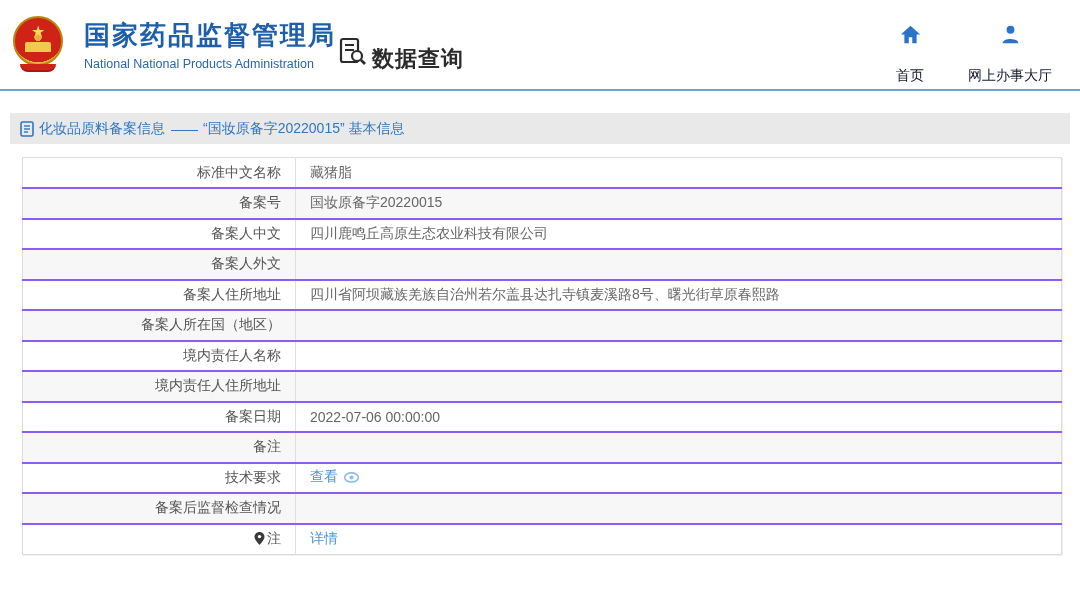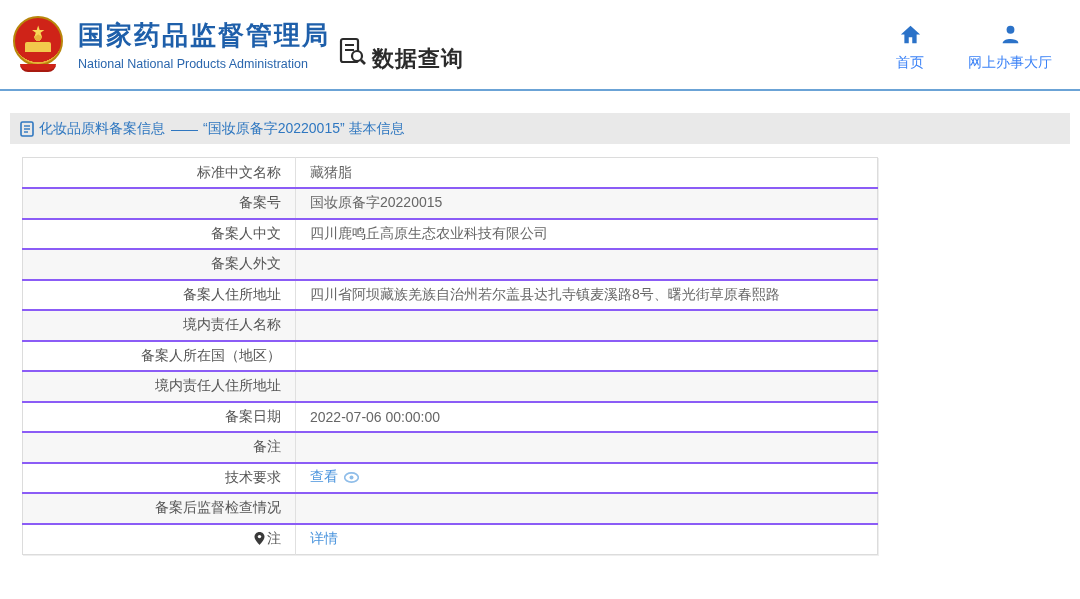--- a/index.html
+++ b/index.html
@@ -10,42 +10,42 @@
   .header { position: relative; height: 91px; background: #fff; border-bottom: 2px solid #6ba3d6; }
   .brand { position: absolute; left: 12px; top: 14px; display: flex; align-items: center; }
   .emblem { width: 52px; height: 60px; position: relative; flex: 0 0 auto; }
   .emblem .ring { position: absolute; left: 1px; top: 2px; width: 50px; height: 50px; border-radius: 50%;
     background: radial-gradient(circle at 50% 42%, #e8b23a 0 10%, #cf2318 11% 70%, #e8b23a 71% 78%, #cf2318 79%);
     border: 2px solid #b8860b; }
   .emblem .star { position: absolute; left: 19px; top: 10px; color: #f7d658; font-size: 16px; line-height: 16px; }
   .emblem .gate { position: absolute; left: 13px; top: 28px; width: 26px; height: 10px; background: #f2c94c; border-radius: 2px 2px 0 0; }
   .emblem .ribbon { position: absolute; left: 8px; top: 50px; width: 36px; height: 8px; background: #cf2318;
     border-radius: 0 0 10px 10px; border-bottom: 2px solid #a81a10; }
-  .brand-text { margin-left: 14px; }
+  .brand-text { margin-left: 20px; }
   .brand-cn { color: #1e5faa; font-size: 26px; font-weight: bold; letter-spacing: 2px; }
   .brand-en { color: #2a66ad; font-size: 12.5px; margin-top: 4px; }
 
   .data-query { position: absolute; left: 338px; top: 28px; display: flex; align-items: center; }
   .dq-icon { width: 28px; height: 28px; margin-right: 6px; }
   .dq-text { font-size: 22px; color: #2b2b2b; font-weight: 600; letter-spacing: 1px; margin-top: 16px; }
 
   .top-nav { position: absolute; right: 28px; top: 24px; display: flex; gap: 44px; }
   .nav-item { display: flex; flex-direction: column; align-items: center; cursor: pointer; }
   .nav-item svg { width: 21px; height: 21px; }
-  .nav-label { margin-top: 9px; font-size: 14px; color: #3b82f6; }
+  .nav-label { margin-top: 22px; font-size: 14px; color: #0f172a; }
 
   
   .titlebar { margin: 22px 10px 7px 10px; height: 31px; background: #e9e9e9;
     display: flex; align-items: center; padding-left: 10px; }
   .titlebar svg { width: 14px; height: 16px; margin-right: 5px; flex: 0 0 auto; }
   .titlebar .tb-text { font-size: 14px; color: #2f77c0; display: flex; align-items: center; gap: 6px; }
   .tb-dash { letter-spacing: -1px; }
 
   
-  .info-table { margin: 13px 18px 0 22px; width: 856px; border-collapse: collapse;
+  .info-table { margin: 13px 18px 0 22px; width: 1040px; border-collapse: collapse;
     border: 1px solid #dcdcdc; box-shadow: 1px 1px 0 #eee; }
   .info-table tr { height: 30.5px; }
   .info-table tr:nth-child(even) { background: #f7f7f7; }
   .info-table tr:nth-child(odd) { background: #ffffff; }
   .info-table tr + tr .cell { border-top: 2px solid #8b5cf6; }
   .cell { font-size: 14px; vertical-align: middle; }
   .cell.label { width: 273px; text-align: right; padding-right: 14px; color: #555;
     border-right: 1px solid #e0e0e0; white-space: nowrap; }
   .cell.value { padding-left: 14px; color: #666; }
   .cell.value a { color: #4a94dd; text-decoration: none; }
@@ -129,25 +129,25 @@
       </tr>
       <tr>
         <td class="cell label">备案人外文</td>
         <td class="cell value"></td>
       </tr>
       <tr>
         <td class="cell label">备案人住所地址</td>
         <td class="cell value">四川省阿坝藏族羌族自治州若尔盖县达扎寺镇麦溪路8号、曙光街草原春熙路</td>
       </tr>
       <tr>
-        <td class="cell label">境内责任人名称</td>
+        <td class="cell label">备案人所在国（地区）</td>
         <td class="cell value"></td>
       </tr>
       <tr>
-        <td class="cell label">备案人所在国（地区）</td>
+        <td class="cell label">境内责任人名称</td>
         <td class="cell value"></td>
       </tr>
       <tr>
         <td class="cell label">境内责任人住所地址</td>
         <td class="cell value"></td>
       </tr>
       <tr>
         <td class="cell label">备案日期</td>
         <td class="cell value">2022-07-06 00:00:00</td>
       </tr>

